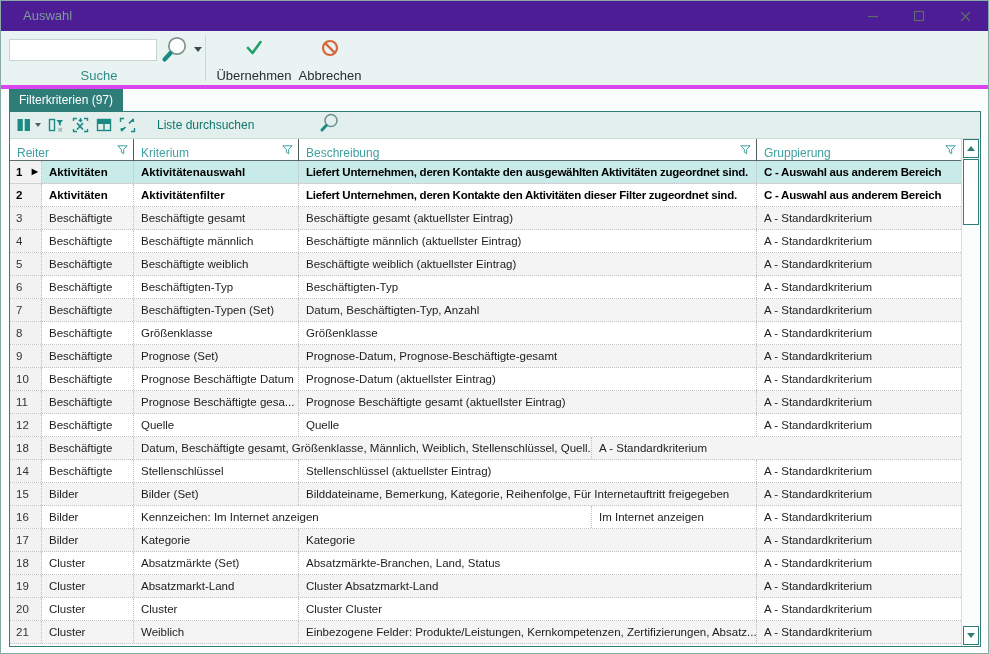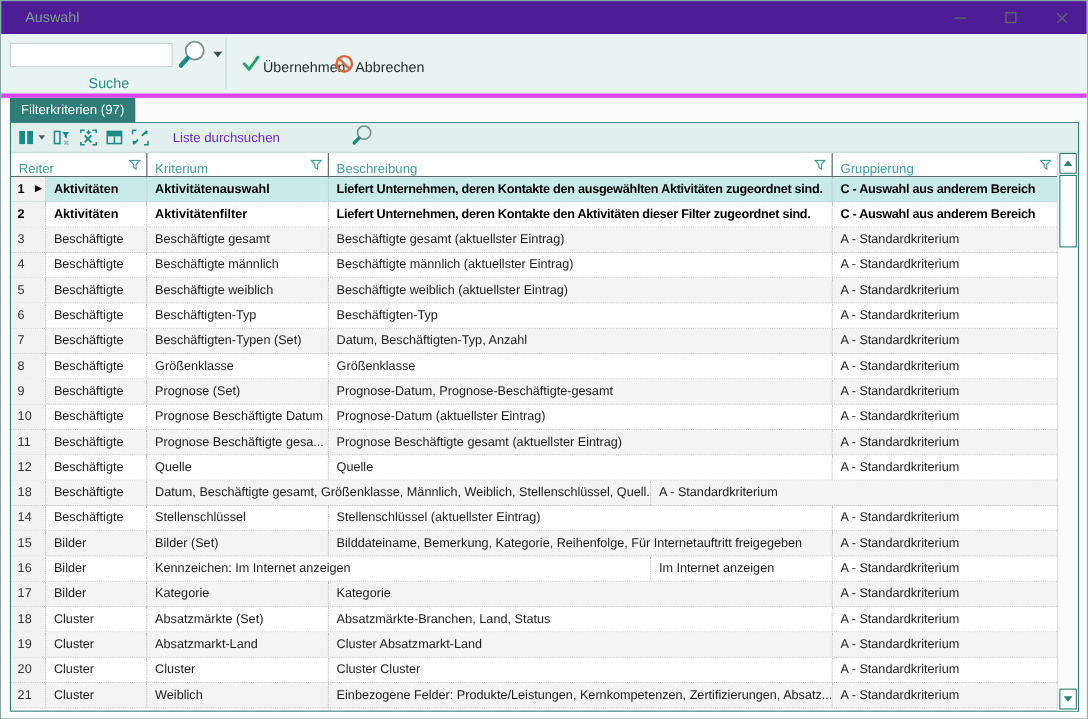--- a/index.html
+++ b/index.html
@@ -14,33 +14,33 @@
   .win-controls { position:absolute; right:0; top:0; height:30px; display:flex; }
   .win-btn { width:46px; height:30px; display:flex; align-items:center; justify-content:center; color:#5d6b6a; font-size:14px; cursor:default; }
   .win-btn svg { display:block; }
   
   .ribbon { position:absolute; top:30px; left:0; right:0; height:58px; background:#e9f4f2; border-bottom:4px solid #d946ef; }
   .search-input { position:absolute; left:8px; top:8px; width:148px; height:22px; border:1px solid #c6d5d2; background:#ffffff; font-size:12px; padding:0 4px; outline:none; }
   .magnifier-big { position:absolute; left:158px; top:3px; }
   .search-caret { position:absolute; left:193px; top:16px; width:0; height:0; border-left:4px solid transparent; border-right:4px solid transparent; border-top:5px solid #3c4c4a; }
   .suche-label { position:absolute; left:8px; top:37px; width:180px; text-align:center; font-size:13px; color:#2e8b87; }
   .ribbon-divider { position:absolute; left:204px; top:4px; bottom:4px; width:1px; background:#c2dcd7; }
-  .ribbon-btn { position:absolute; top:3px; height:52px; display:flex; flex-direction:row; align-items:center; justify-content:space-between; padding:4px 6px 3px 6px; cursor:default; }
+  .ribbon-btn { position:absolute; top:3px; height:52px; display:flex; flex-direction:column; align-items:center; justify-content:space-between; padding:4px 6px 3px 6px; cursor:default; }
   .ribbon-btn .lbl { font-size:13px; color:#242f2e; }
   .btn-apply { left:210px; width:86px; }
   .btn-cancel { left:296px; width:66px; }
   
   .tabstrip { position:absolute; top:88px; left:0; right:0; height:22px; background:#fbfdfc; }
   .tab { position:absolute; left:8px; top:0; height:22px; background:#2e7d78; color:#ffffff; font-size:12px; padding:4px 10px 0 10px; }
   
   .panel { position:absolute; left:8px; top:110px; width:972px; bottom:6px; border:1px solid #2e7d78; background:#ffffff; }
   .list-toolbar { position:absolute; top:0; left:0; right:0; height:27px; background:#e3efec; border-bottom:1px solid #c7ddd9; display:flex; align-items:center; padding-left:6px; }
   .tb-icon { display:flex; align-items:center; margin-right:7px; cursor:default; }
   .tb-caret { width:0; height:0; border-left:3.5px solid transparent; border-right:3.5px solid transparent; border-top:4px solid #4a5f5d; margin-left:3px; }
-  .tb-search-label { font-size:12px; color:#6d28d9; margin-left:14px; }
+  .tb-search-label { font-size:12px; color:#0f766e; margin-left:14px; }
   .tb-magnifier { margin-left:64px; }
   
   .grid { position:absolute; top:27px; left:0; right:19px; bottom:0; overflow:hidden; }
   .ghead { display:flex; height:22px; background:#ffffff; border-bottom:1px solid #5c6c6b; }
   .hcell { display:flex; align-items:flex-end; font-size:12px; color:#3f9e9e; padding-left:7px; position:relative; }
   .hcell .funnel { position:absolute; right:5px; top:5px; }
   .hsep { border-right:1px solid #4e5e5d; }
   .h-reiter { width:124px; }
   .h-kriterium { width:165px; }
   .h-beschreibung { width:458px; }

